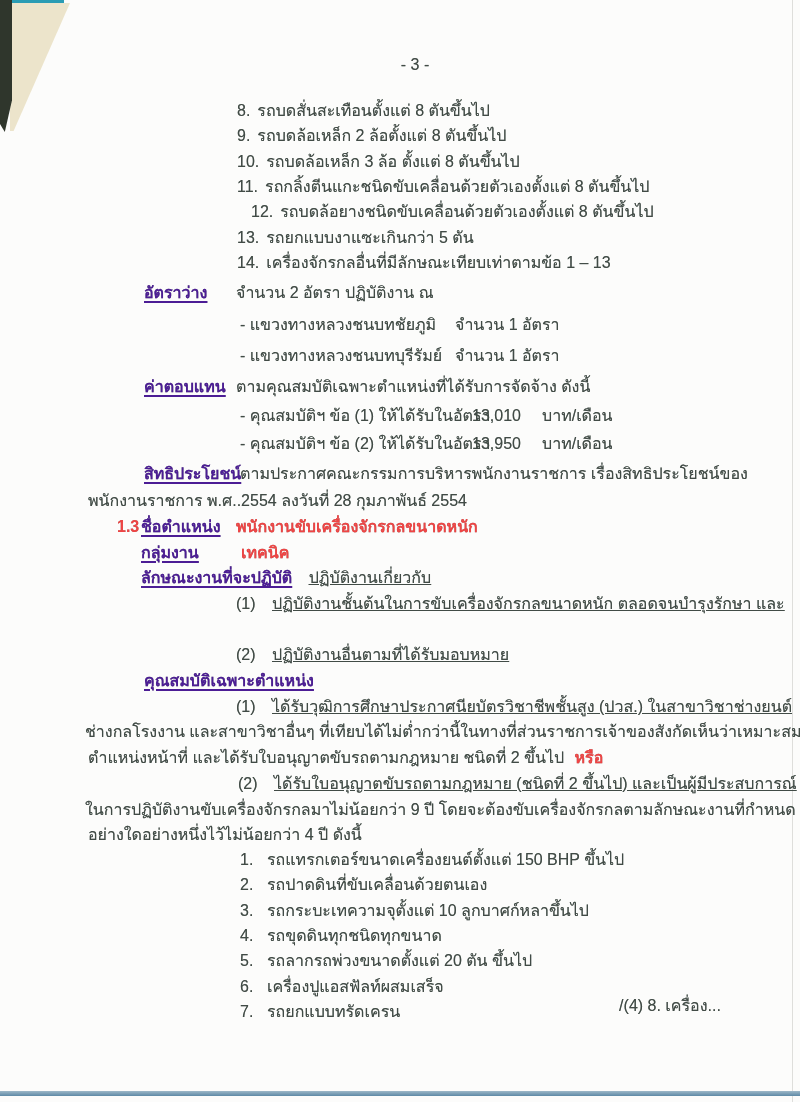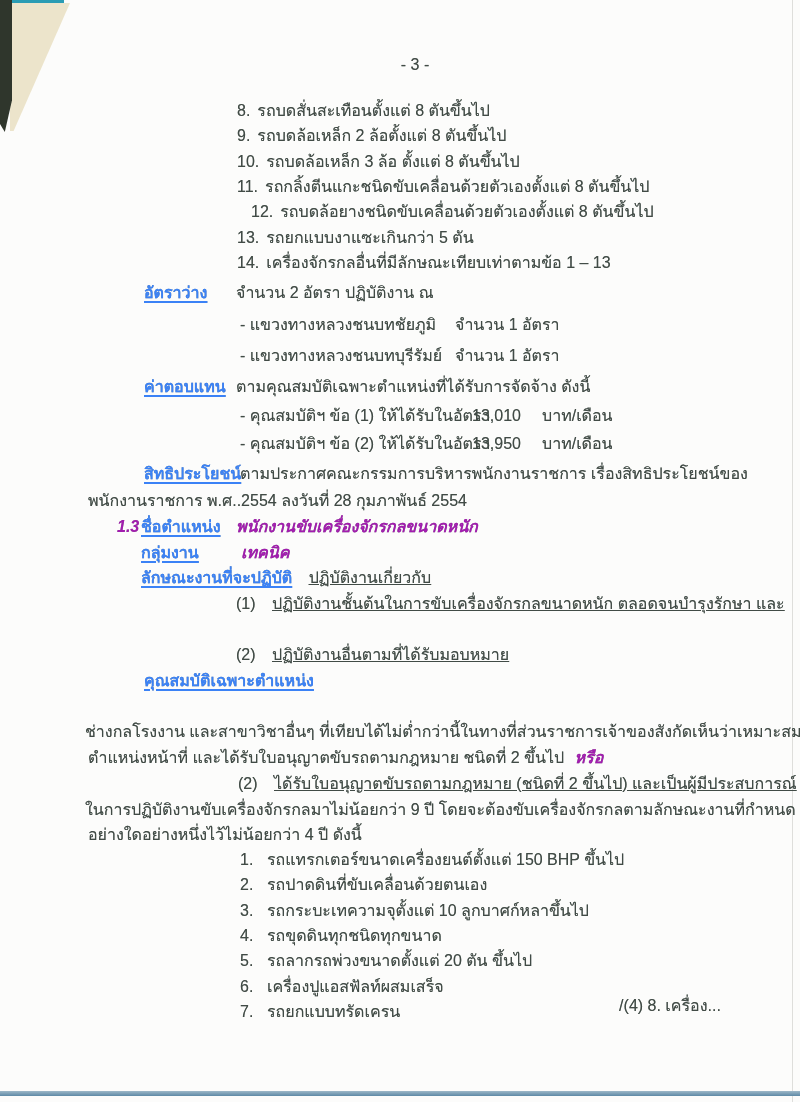--- a/index.html
+++ b/index.html
@@ -5,22 +5,22 @@
   html,body { margin:0; padding:0; background:#ffffff; }
   .page {
     position:relative; width:800px; height:1102px;
     background:#fcfcfb; overflow:hidden;
     font-family:"Liberation Sans","DejaVu Sans",sans-serif;
     color:#414b46;
   }
   .line { position:absolute; font-size:16px; line-height:20px; white-space:nowrap;
           text-shadow:0 0 .4px rgba(62,74,68,.55); }
   .heading { font-weight:bold; text-decoration:underline; text-decoration-thickness:1.5px;
-             text-underline-offset:3px; color:#3b82f6; }
-  .bold { font-weight:bold; color:#a21caf;font-style:italic; }
+             text-underline-offset:3px; color:#4c1d95; }
+  .bold { font-weight:bold; color:#ef4444; }
   .num  { display:inline-block; margin-right:7px; }
   .num2 { display:inline-block; width:27px; }
   .gap  { display:inline-block; margin-left:12px;text-decoration:underline; }
   .abs  { position:absolute; top:0; }
   .center { left:30px; width:770px; text-align:center; }
   .right  { text-align:center; }
 
   
   .teal-strip   { position:absolute; left:7px; top:0; width:57px; height:5px; background:#2a9cb4; }
   .dark-edge    { position:absolute; left:0; top:0; width:12px; height:132px; background:#2f362c;
@@ -102,20 +102,24 @@
   <div class="line" style="top:594px;left:236px">
     <span>(1)</span>
     <span class="gap">ปฏิบัติงานชั้นต้นในการขับเครื่องจักรกลขนาดหนัก ตลอดจนบำรุงรักษา และ</span>
   </div>
   <div class="line" style="top:645px;left:236px">
     <span>(2)</span>
     <span class="gap">ปฏิบัติงานอื่นตามที่ได้รับมอบหมาย</span>
   </div>
 
   <div class="line heading" style="top:671px;left:144px">คุณสมบัติเฉพาะตำแหน่ง</div>
+  <div class="line" style="top:697px;left:236px">
+    <span>(1)</span>
+    <span class="gap">ได้รับวุฒิการศึกษาประกาศนียบัตรวิชาชีพชั้นสูง (ปวส.) ในสาขาวิชาช่างยนต์</span>
+  </div>
   <div class="line" style="top:722px;left:85px">ช่างกลโรงงาน และสาขาวิชาอื่นๆ ที่เทียบได้ไม่ต่ำกว่านี้ในทางที่ส่วนราชการเจ้าของสังกัดเห็นว่าเหมาะสมกับ</div>
   <div class="line" style="top:748px;left:88px">
     <span>ตำแหน่งหน้าที่ และได้รับใบอนุญาตขับรถตามกฎหมาย ชนิดที่ 2 ขึ้นไป</span>
     <span class="bold" style="margin-left:6px">หรือ</span>
   </div>
   <div class="line" style="top:774px;left:238px">
     <span>(2)</span>
     <span class="gap">ได้รับใบอนุญาตขับรถตามกฎหมาย (ชนิดที่ 2 ขึ้นไป) และเป็นผู้มีประสบการณ์</span>
   </div>
   <div class="line" style="top:800px;left:85px">ในการปฏิบัติงานขับเครื่องจักรกลมาไม่น้อยกว่า 9  ปี โดยจะต้องขับเครื่องจักรกลตามลักษณะงานที่กำหนด</div>

